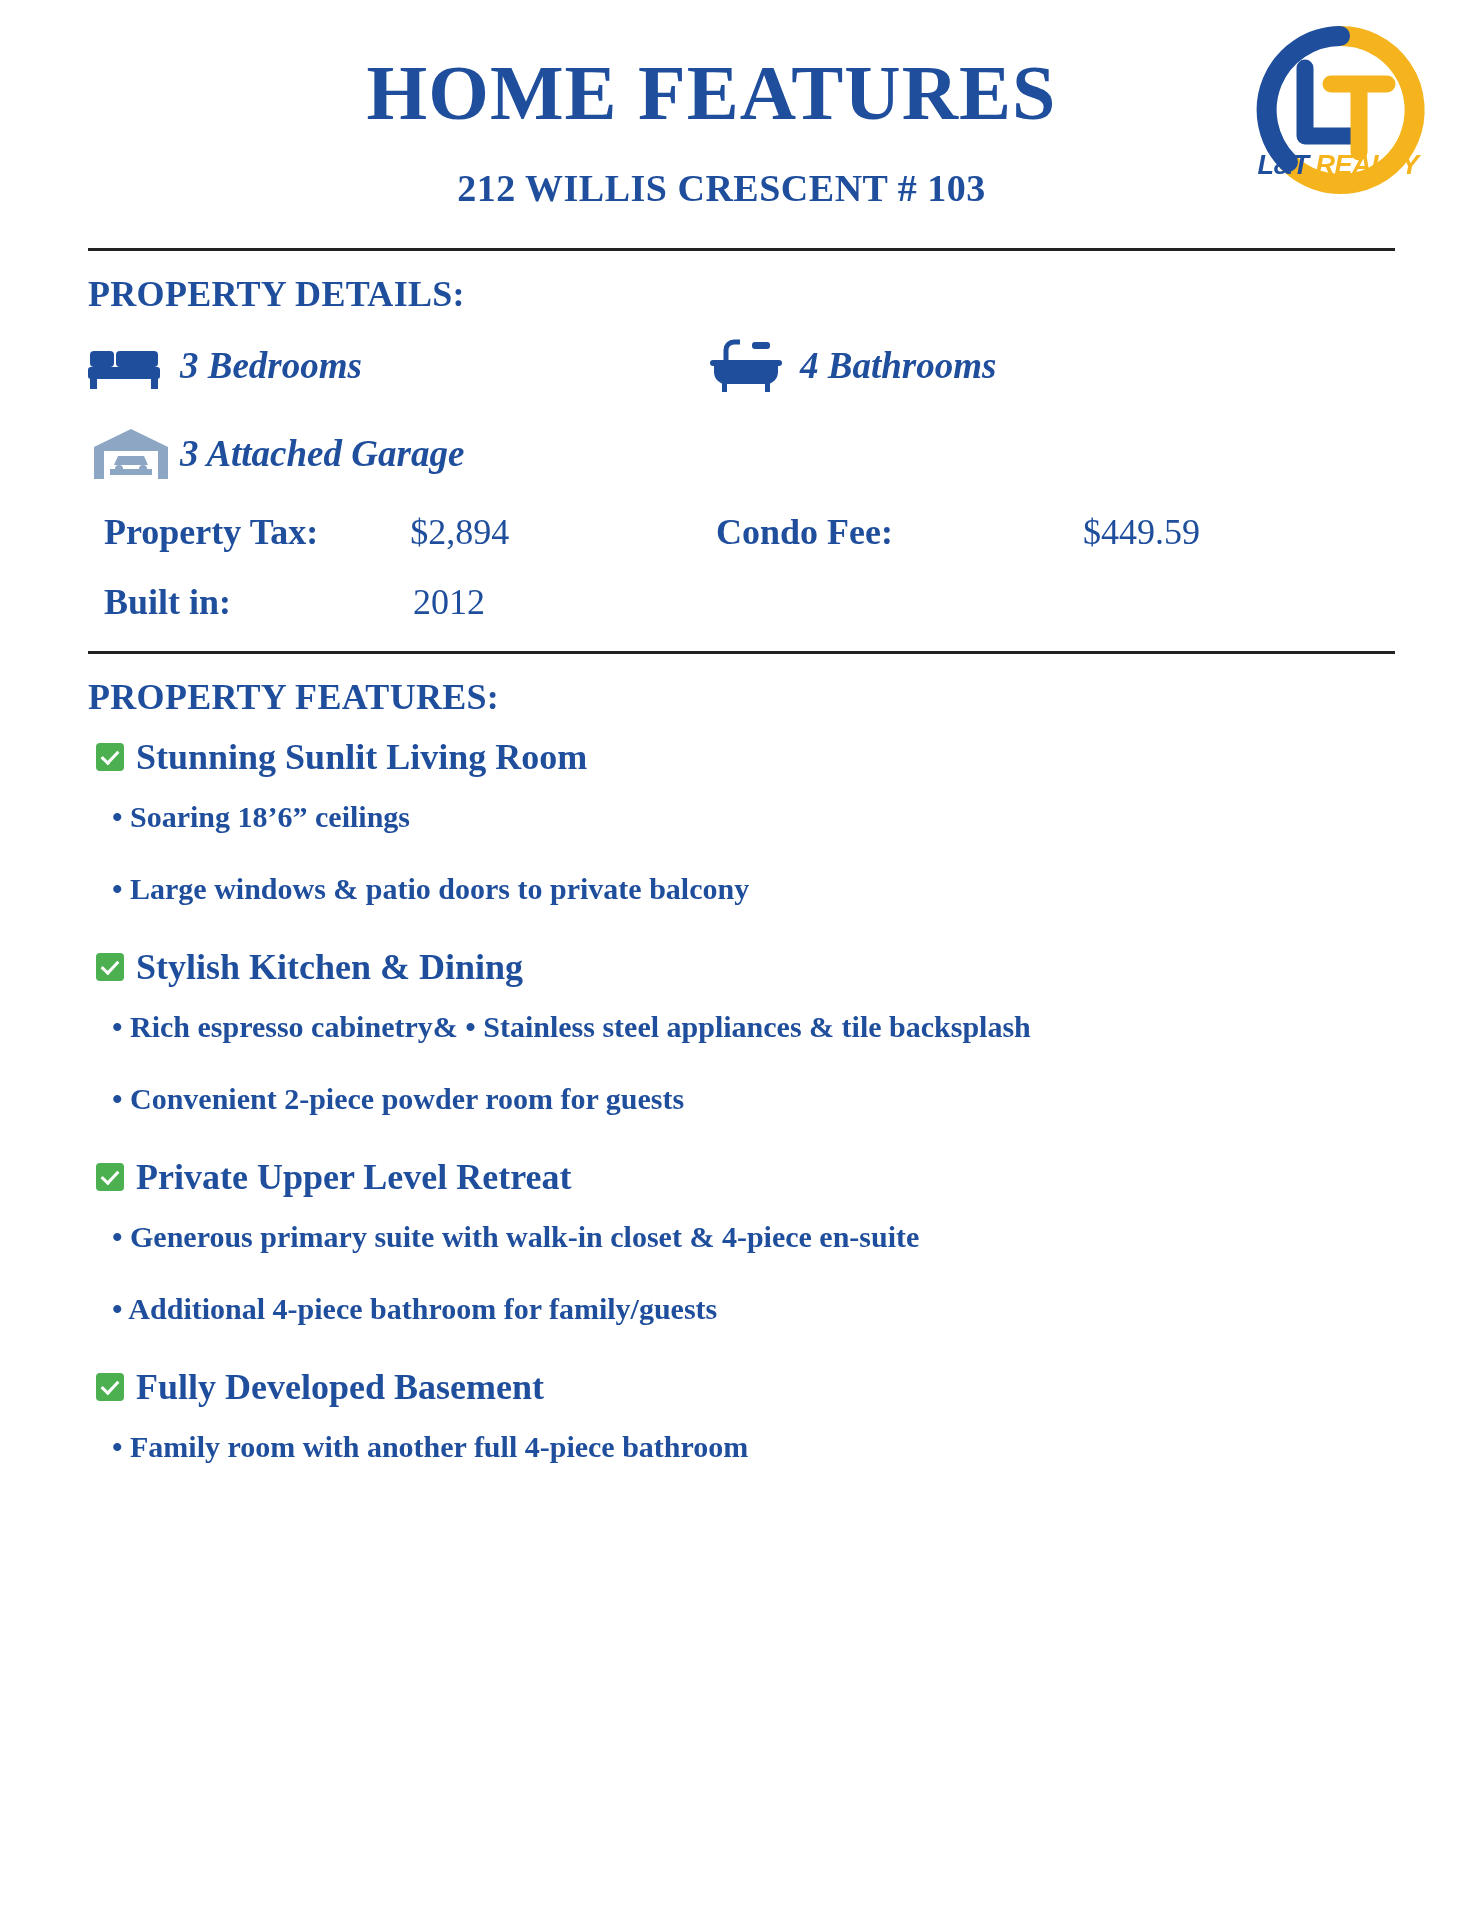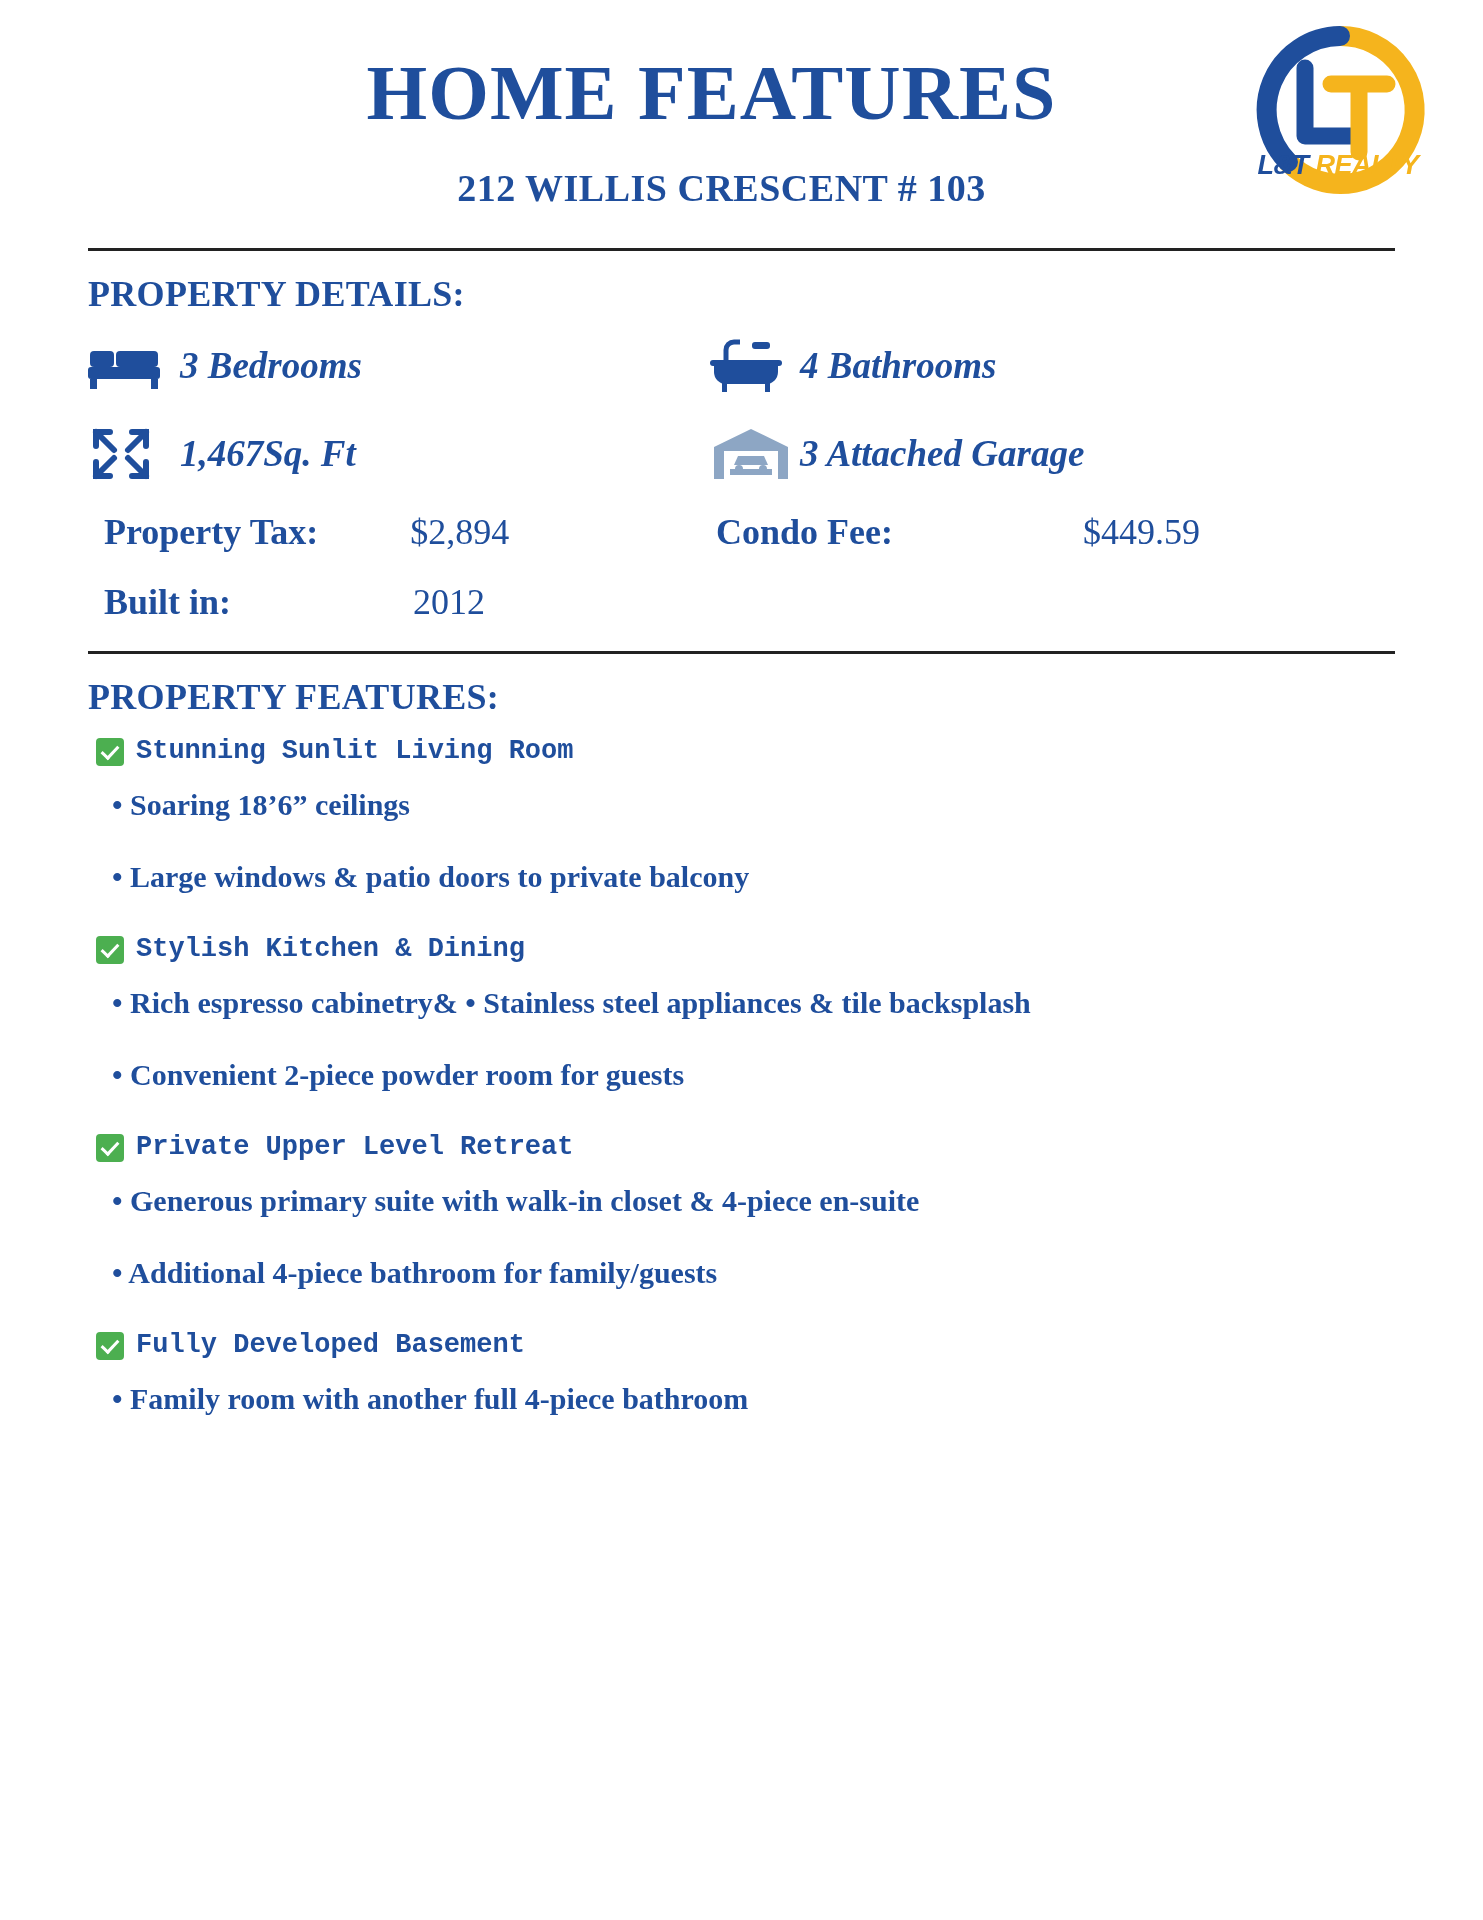--- a/index.html
+++ b/index.html
@@ -153,26 +153,25 @@
   .gap-a { width: 20px; }
   .gap-b { width: 118px; }
   .gap-c { width: 110px; }
 
   
   .features {
     margin-top: 18px;
   }
   .feature-group-title {
     display: flex;
-    align-items: flex-end;
-    font-size: 27px;
+    align-items: center;
+    font-size: 36px;
     font-weight: bold;
     color: #1f4e9c;
     margin: 0 0 6px 8px;
-    font-family: Liberation Mono, monospace;
   }
   .check {
     display: inline-block;
     width: 28px;
     height: 28px;
     min-width: 28px;
     background: #4caf50;
     border-radius: 4px;
     position: relative;
     margin-right: 12px;
@@ -248,37 +247,20 @@
             <rect x="44" y="4" width="18" height="7" rx="3" fill="#1f4e9c"></rect>
             <rect x="14" y="45" width="5" height="9" fill="#1f4e9c"></rect>
             <rect x="57" y="45" width="5" height="9" fill="#1f4e9c"></rect>
           </svg>
         </div>
         <div class="detail-text">4 Bathrooms</div>
       </div>
     </div>
 
     <div class="detail-row">
-      <div class="detail-cell">
-        <div class="detail-icon">
-          <svg width="66" height="60" viewBox="0 0 66 60">
-            <g stroke="#1f4e9c" stroke-width="6" stroke-linecap="round" fill="none">
-              <path d="M8 22 V8 H22"></path>
-                <path d="M8 8 L26 26"></path>
-              <path d="M58 22 V8 H44"></path>
-                <path d="M58 8 L40 26"></path>
-              <path d="M8 38 V52 H22"></path>
-                <path d="M8 52 L26 34"></path>
-              <path d="M58 38 V52 H44"></path>
-                <path d="M58 52 L40 34"></path>
-            </g>
-          </svg>
-        </div>
-        <div class="detail-text">1,467Sq. Ft</div>
-      </div>
       <div class="detail-cell right">
         <div class="detail-icon">
           <svg width="86" height="58" viewBox="0 0 86 58">
             <path d="M6 22 L43 4 L80 22 V54 H70 V26 H16 V54 H6 Z" fill="#8da6c4"></path>
             <path d="M22 44 h42 v6 h-42 z" fill="#8da6c4"></path>
             <path d="M26 40 l4 -9 h26 l4 9 z" fill="#8da6c4"></path>
             <circle cx="31" cy="44" r="4" fill="#8da6c4"></circle>
             <circle cx="55" cy="44" r="4" fill="#8da6c4"></circle>
           </svg>
         </div>

